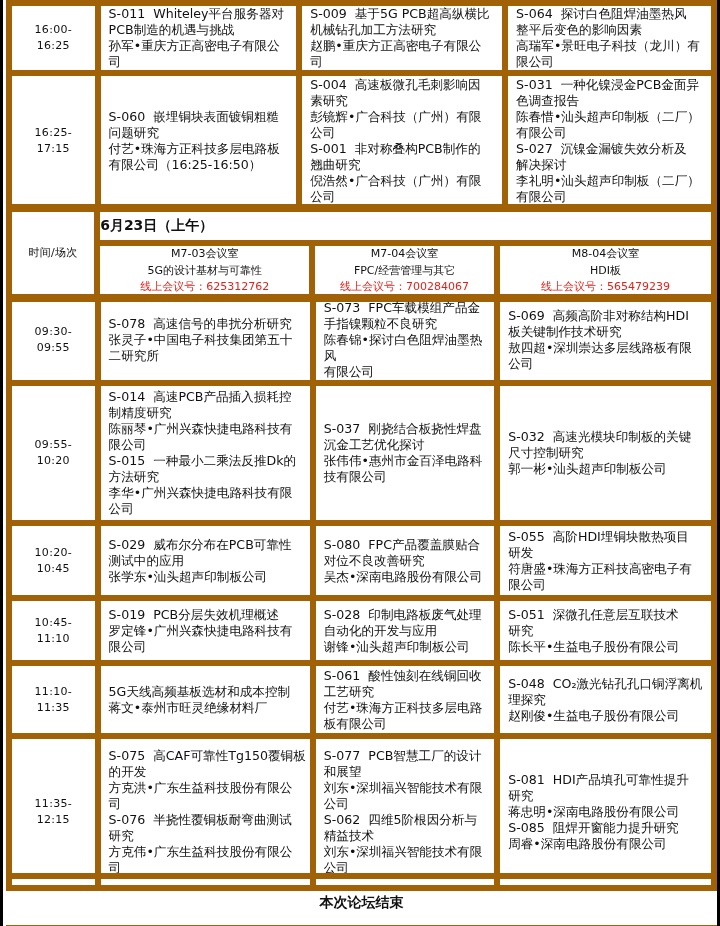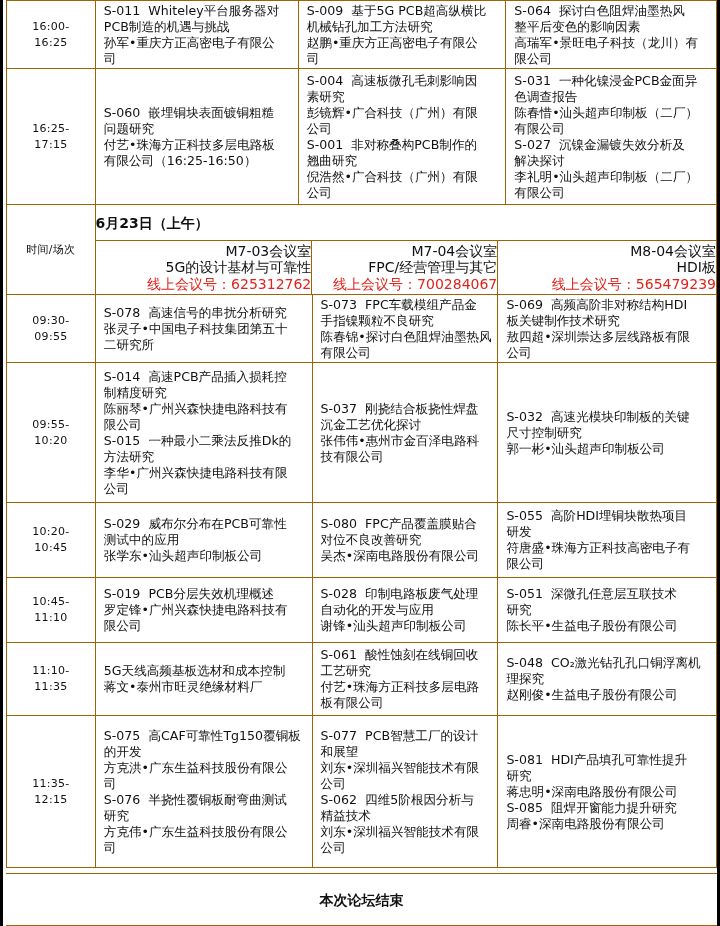--- a/index.html
+++ b/index.html
@@ -1,26 +1,26 @@
 <!DOCTYPE html>
 <html><head>
 <meta charset="utf-8">
 <style>
   html, body { margin: 0; padding: 0; background: #ffffff; }
   body { width: 720px; height: 926px; overflow: hidden; position: relative; font-family: "DejaVu Sans", "Liberation Sans", sans-serif; color: #111; }
   .page { position: absolute; left: 0; top: 0; width: 720px; height: 926px; border-left: 3px solid #000; border-right: 3px solid #000; box-sizing: border-box; }
   table { border-collapse: collapse; position: absolute; left: 3px; table-layout: fixed; }
-  td { border: 1px solid #a16207; padding: 0 0 0 8px; vertical-align: middle; font-size: 12.6px; line-height: 16px; white-space: pre-wrap; }
+  td { border: 6px solid #a16207; padding: 0 0 0 8px; vertical-align: middle; font-size: 12.6px; line-height: 16px; white-space: pre-wrap; }
   td.time { text-align: center; padding: 12px; font-size: 11px; letter-spacing: 0.3px; }
   .line { display: block; }
   .upper { top: 0; }
   .header { top: 204px; }
   .lower { top: 294px; }
   .date-cell { text-align: left; font-weight: bold; font-size: 14px; padding: 0; }
-  .room { text-align: right; padding: 0; font-size: 14px; line-height: 16.5px; }
+  .room { text-align: center; padding: 0; font-size: 11px; line-height: 16.5px; }
   .meeting { color: #e0231c; font-weight: normal; display: block; }
   .footer { top: 873px; }
   .footer-cell { font-weight: bold; font-size: 14px; text-align: center; padding: 0; border-left: none; border-right: none; }
 </style>
 </head>
 <body>
 
 <div class="page">
 
   <table class="upper">

